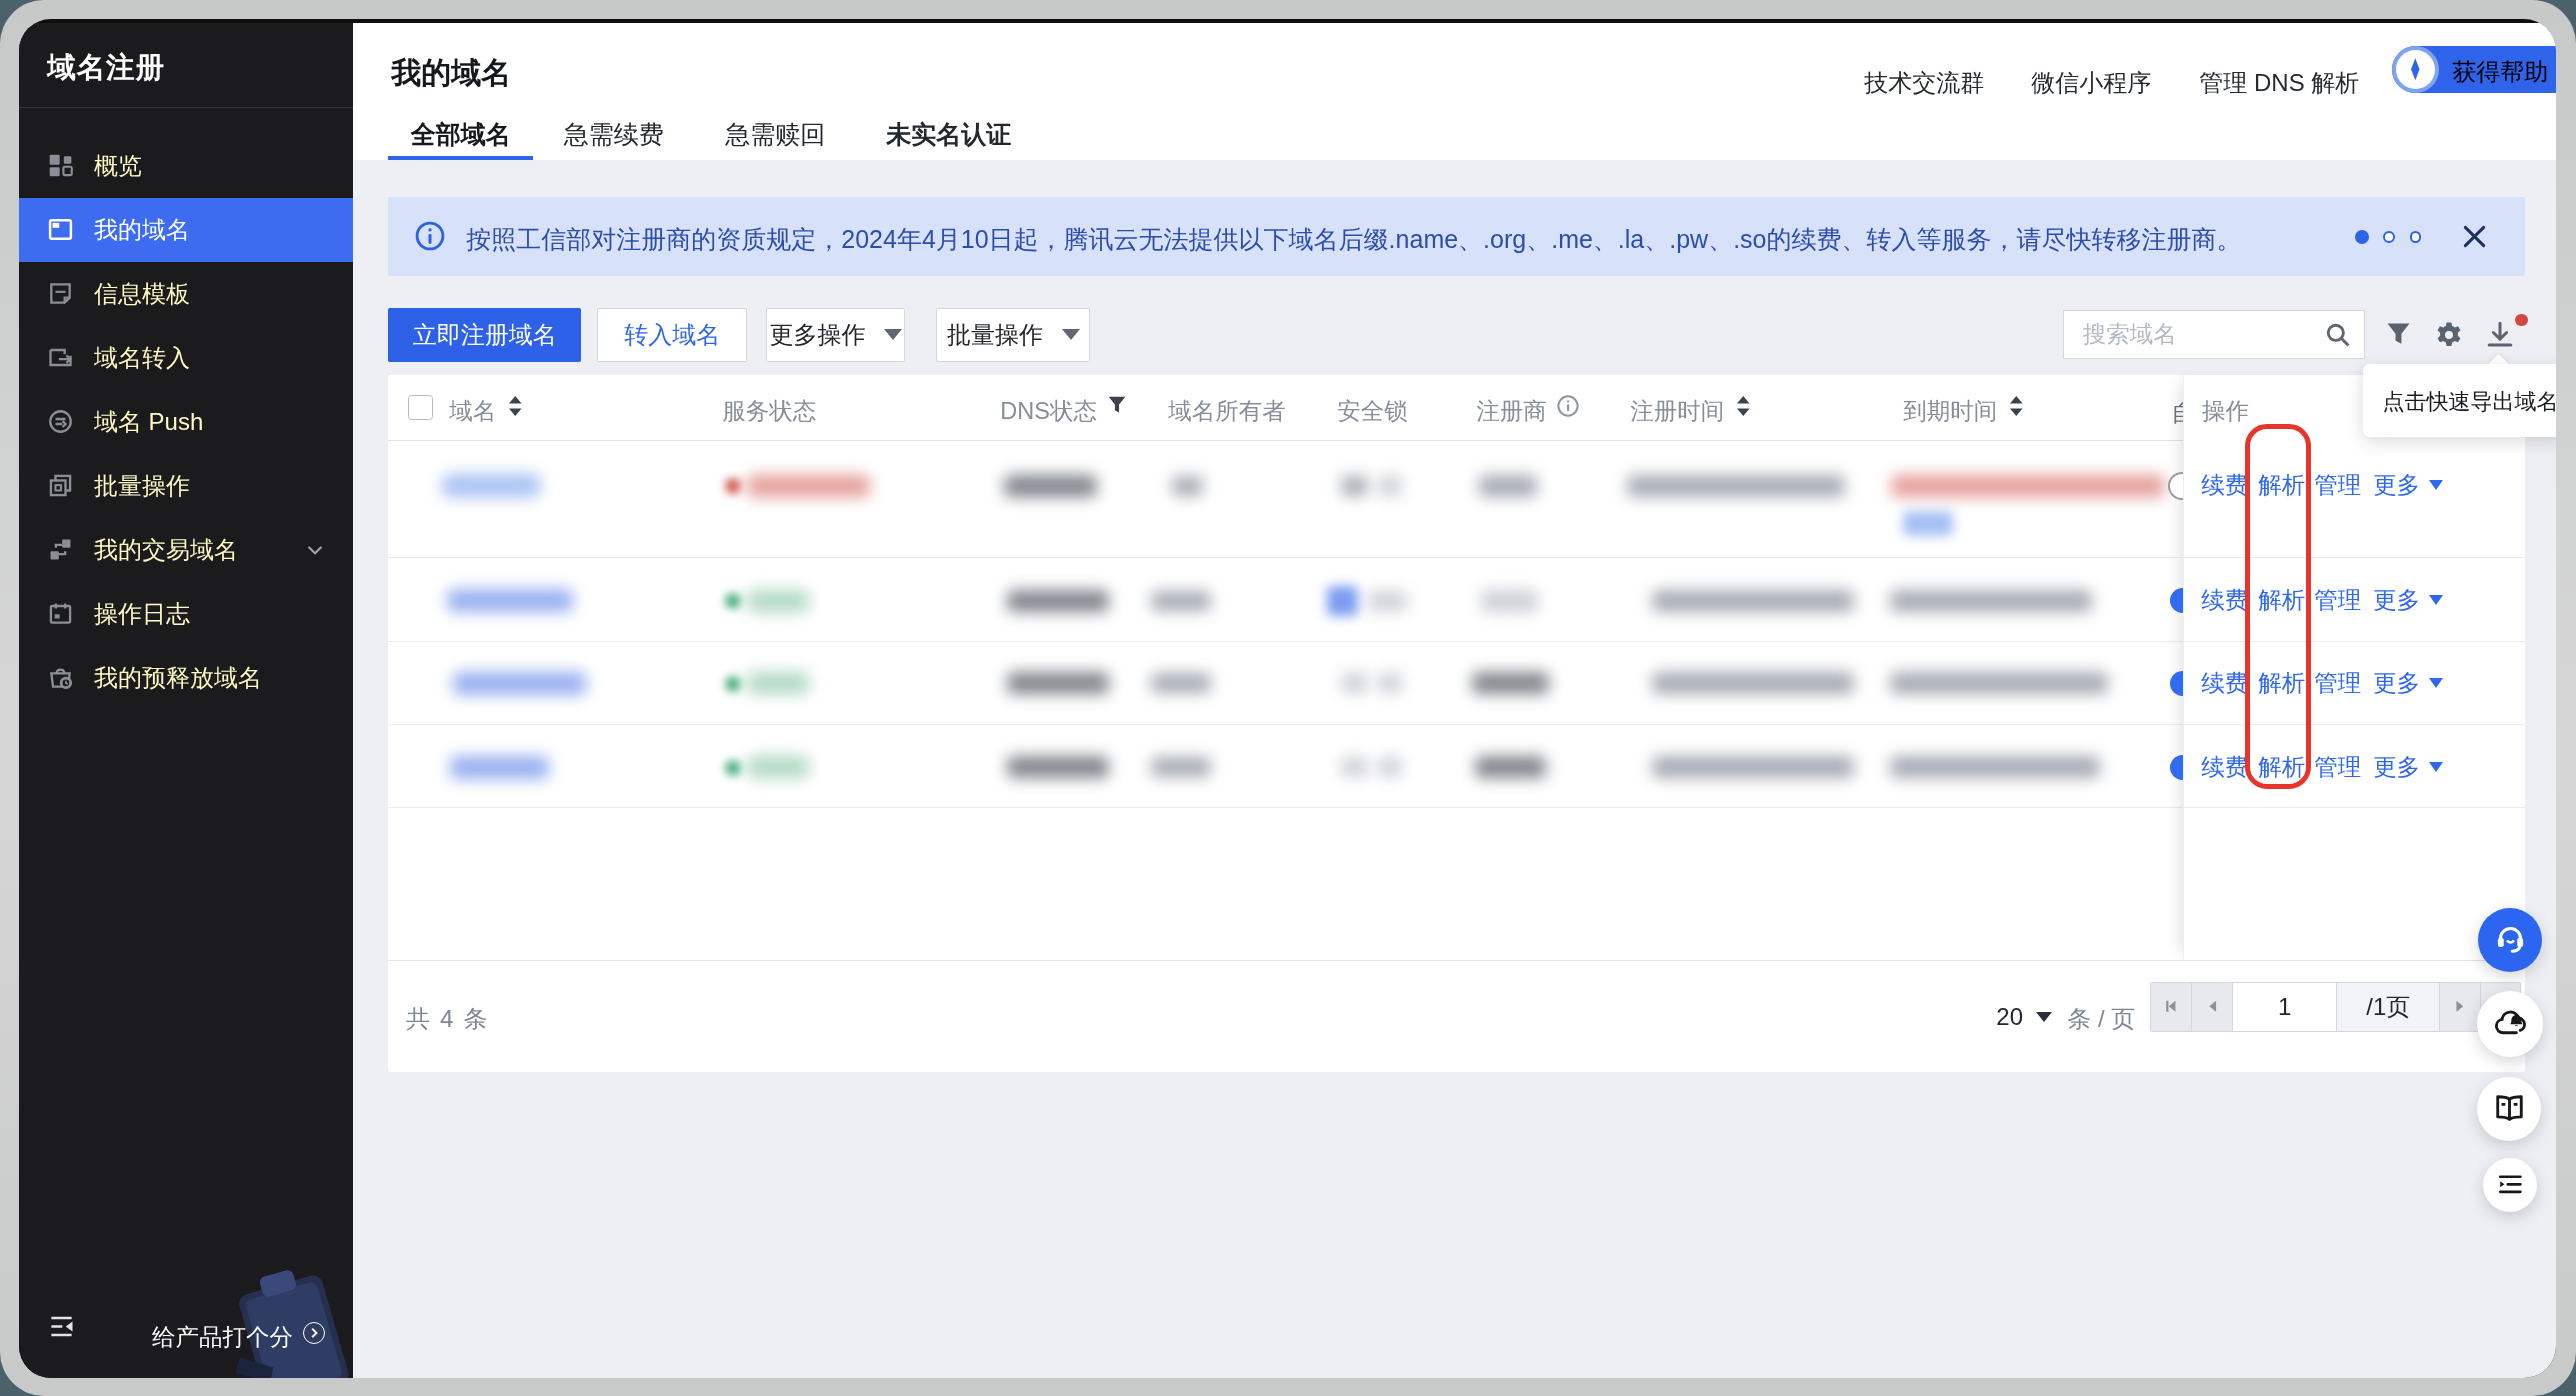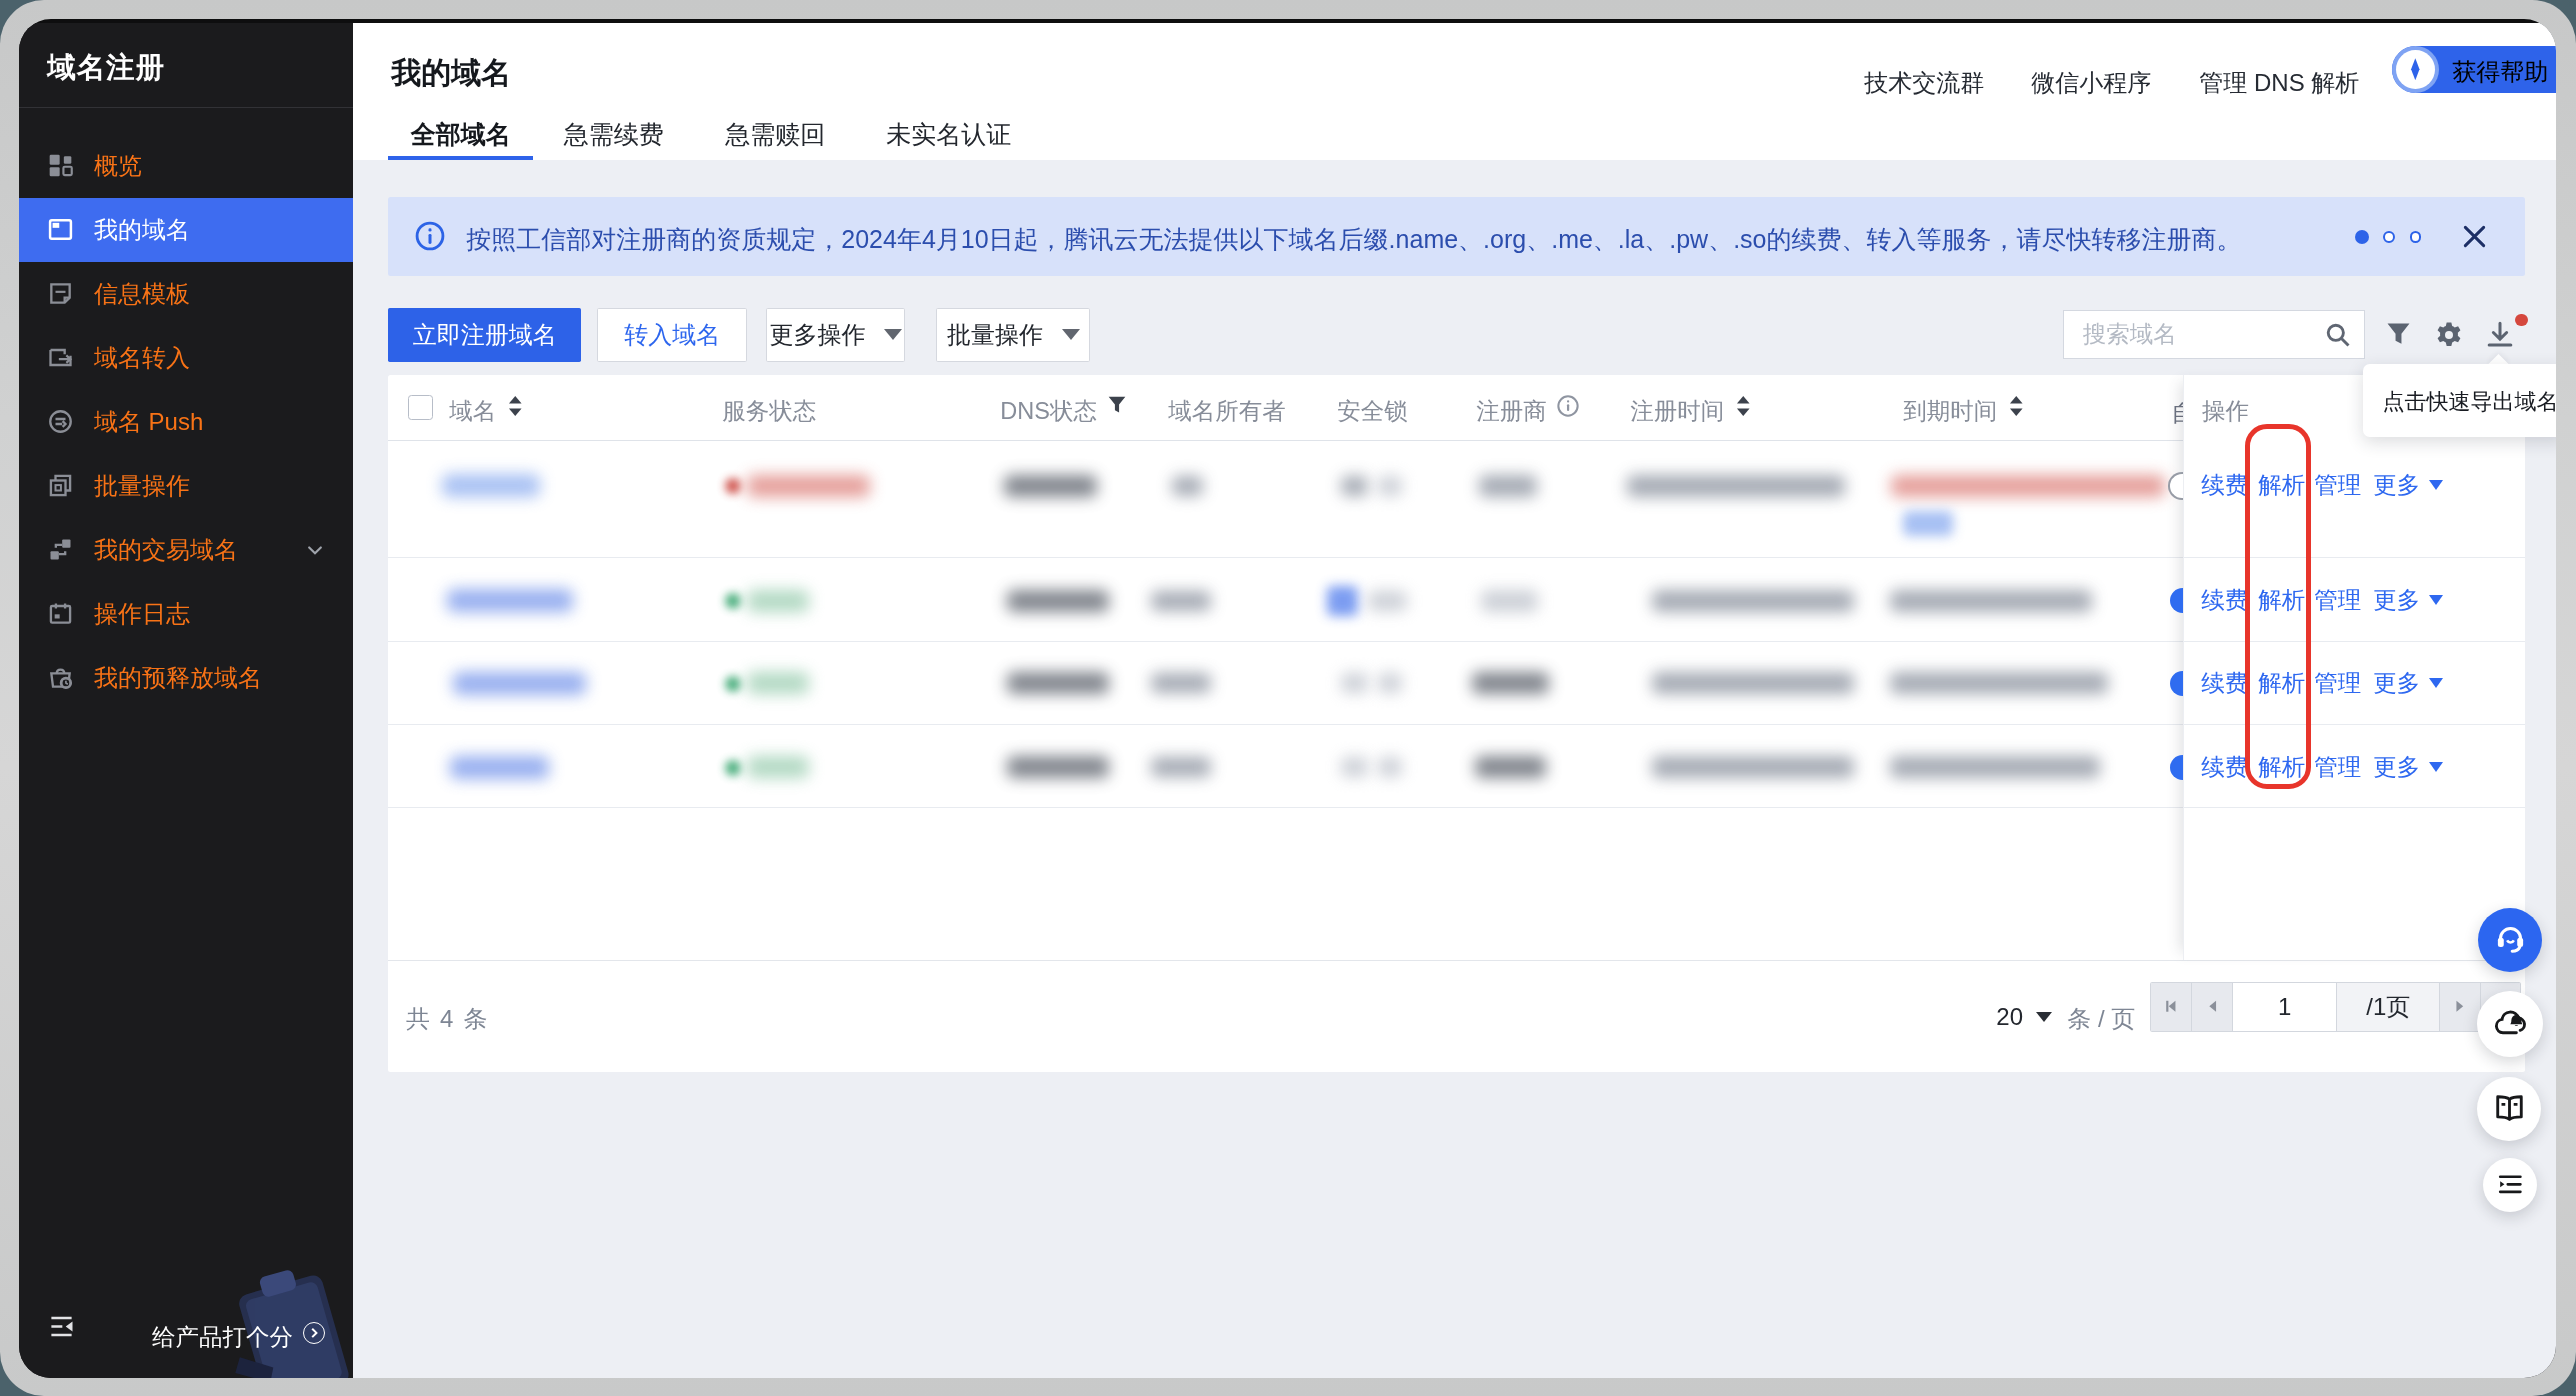--- a/index.html
+++ b/index.html
@@ -11,21 +11,21 @@
   .window { position:absolute; left:19.3px; top:18.5px; width:2537px; height:1359px;
     border-radius:32px; background:#0e0e0f; overflow:hidden; }
   .win-inner { position:absolute; left:0; top:4.2px; width:2537px; height:1355px; display:flex; }
 
   
   .sidebar { position:relative; width:334px; height:1355px; background:#1b1b1d; flex:none; z-index:5; overflow:hidden; }
   .sidebar-title { position:absolute; left:28px; top:25px; font-size:28.6px; font-weight:600; color:#ffffff; letter-spacing:0.8px; }
   .sidebar-divider { position:absolute; left:0; top:84px; width:100%; height:0.8px; background:#323236; }
   .menu { position:absolute; left:0; top:111px; width:100%; }
   .menu-item { position:relative; height:64px; display:flex; align-items:center; padding-left:28.6px; gap:21px;
-    color:#f97316; font-size:24px; cursor:pointer; }
+    color:#fef9c3; font-size:24px; cursor:pointer; }
   .menu-item .mi-icon { width:25px; height:25px; color:#8b8e96; flex:none; }
   .menu-item .mi-icon svg { width:25px; height:25px; display:block; }
   .menu-item.selected { background:#3e6cf0; color:#ffffff; }
   .menu-item.selected .mi-icon { color:#ffffff; }
   .menu-item .mi-chevron { margin-left:auto; margin-right:28.6px; color:#9fa3ab; }
   .menu-item .mi-chevron svg { width:20px; height:20px; display:block; }
   .sidebar-footer { position:absolute; left:0; bottom:0; width:100%; height:76px; }
   .collapse-btn { position:absolute; left:28.6px; top:11px; width:27px; height:27px; color:#e2e3e6; }
   .collapse-btn svg { width:27px; height:27px; }
   .rate-box { position:absolute; left:126px; top:0px; width:193px; height:76px; cursor:pointer; }
@@ -298,21 +298,21 @@
                   <path d="M17 4 L22 17 L17 30 L12 17 Z" fill="#2e63ea"></path>
                   </svg>
               </span>
               <span class="help-label">获得帮助</span>
             </div>
             <div class="tabs" id="tabs">
               <div class="tab-underline"></div>
             <div class="tab active" style="left: 35px; width: 145px;">全部域名</div>
                 <div class="tab" style="left: 195px; width: 131px;">急需续费</div>
                 <div class="tab" style="left: 358px; width: 128px;">急需赎回</div>
-                <div class="tab" style="left: 521px; width: 149px;">未实名认证</div>
+                <div class="tab" style="left: 521px; width: 149px; font-weight: bold;">未实名认证</div>
               </div>
           </div>
 
           <div class="banner">
             <span class="banner-icon">
               <svg viewBox="0 0 36 36" fill="none">
                   <circle cx="18" cy="18" r="15.5" stroke="#2c63e6" stroke-width="3.4"></circle>
                 <rect x="16.2" y="15.5" width="3.6" height="12" rx="1.6" fill="#2c63e6"></rect>
                 <rect x="16.2" y="8.8" width="3.6" height="3.8" rx="1.6" fill="#2c63e6"></rect>
                 </svg>

